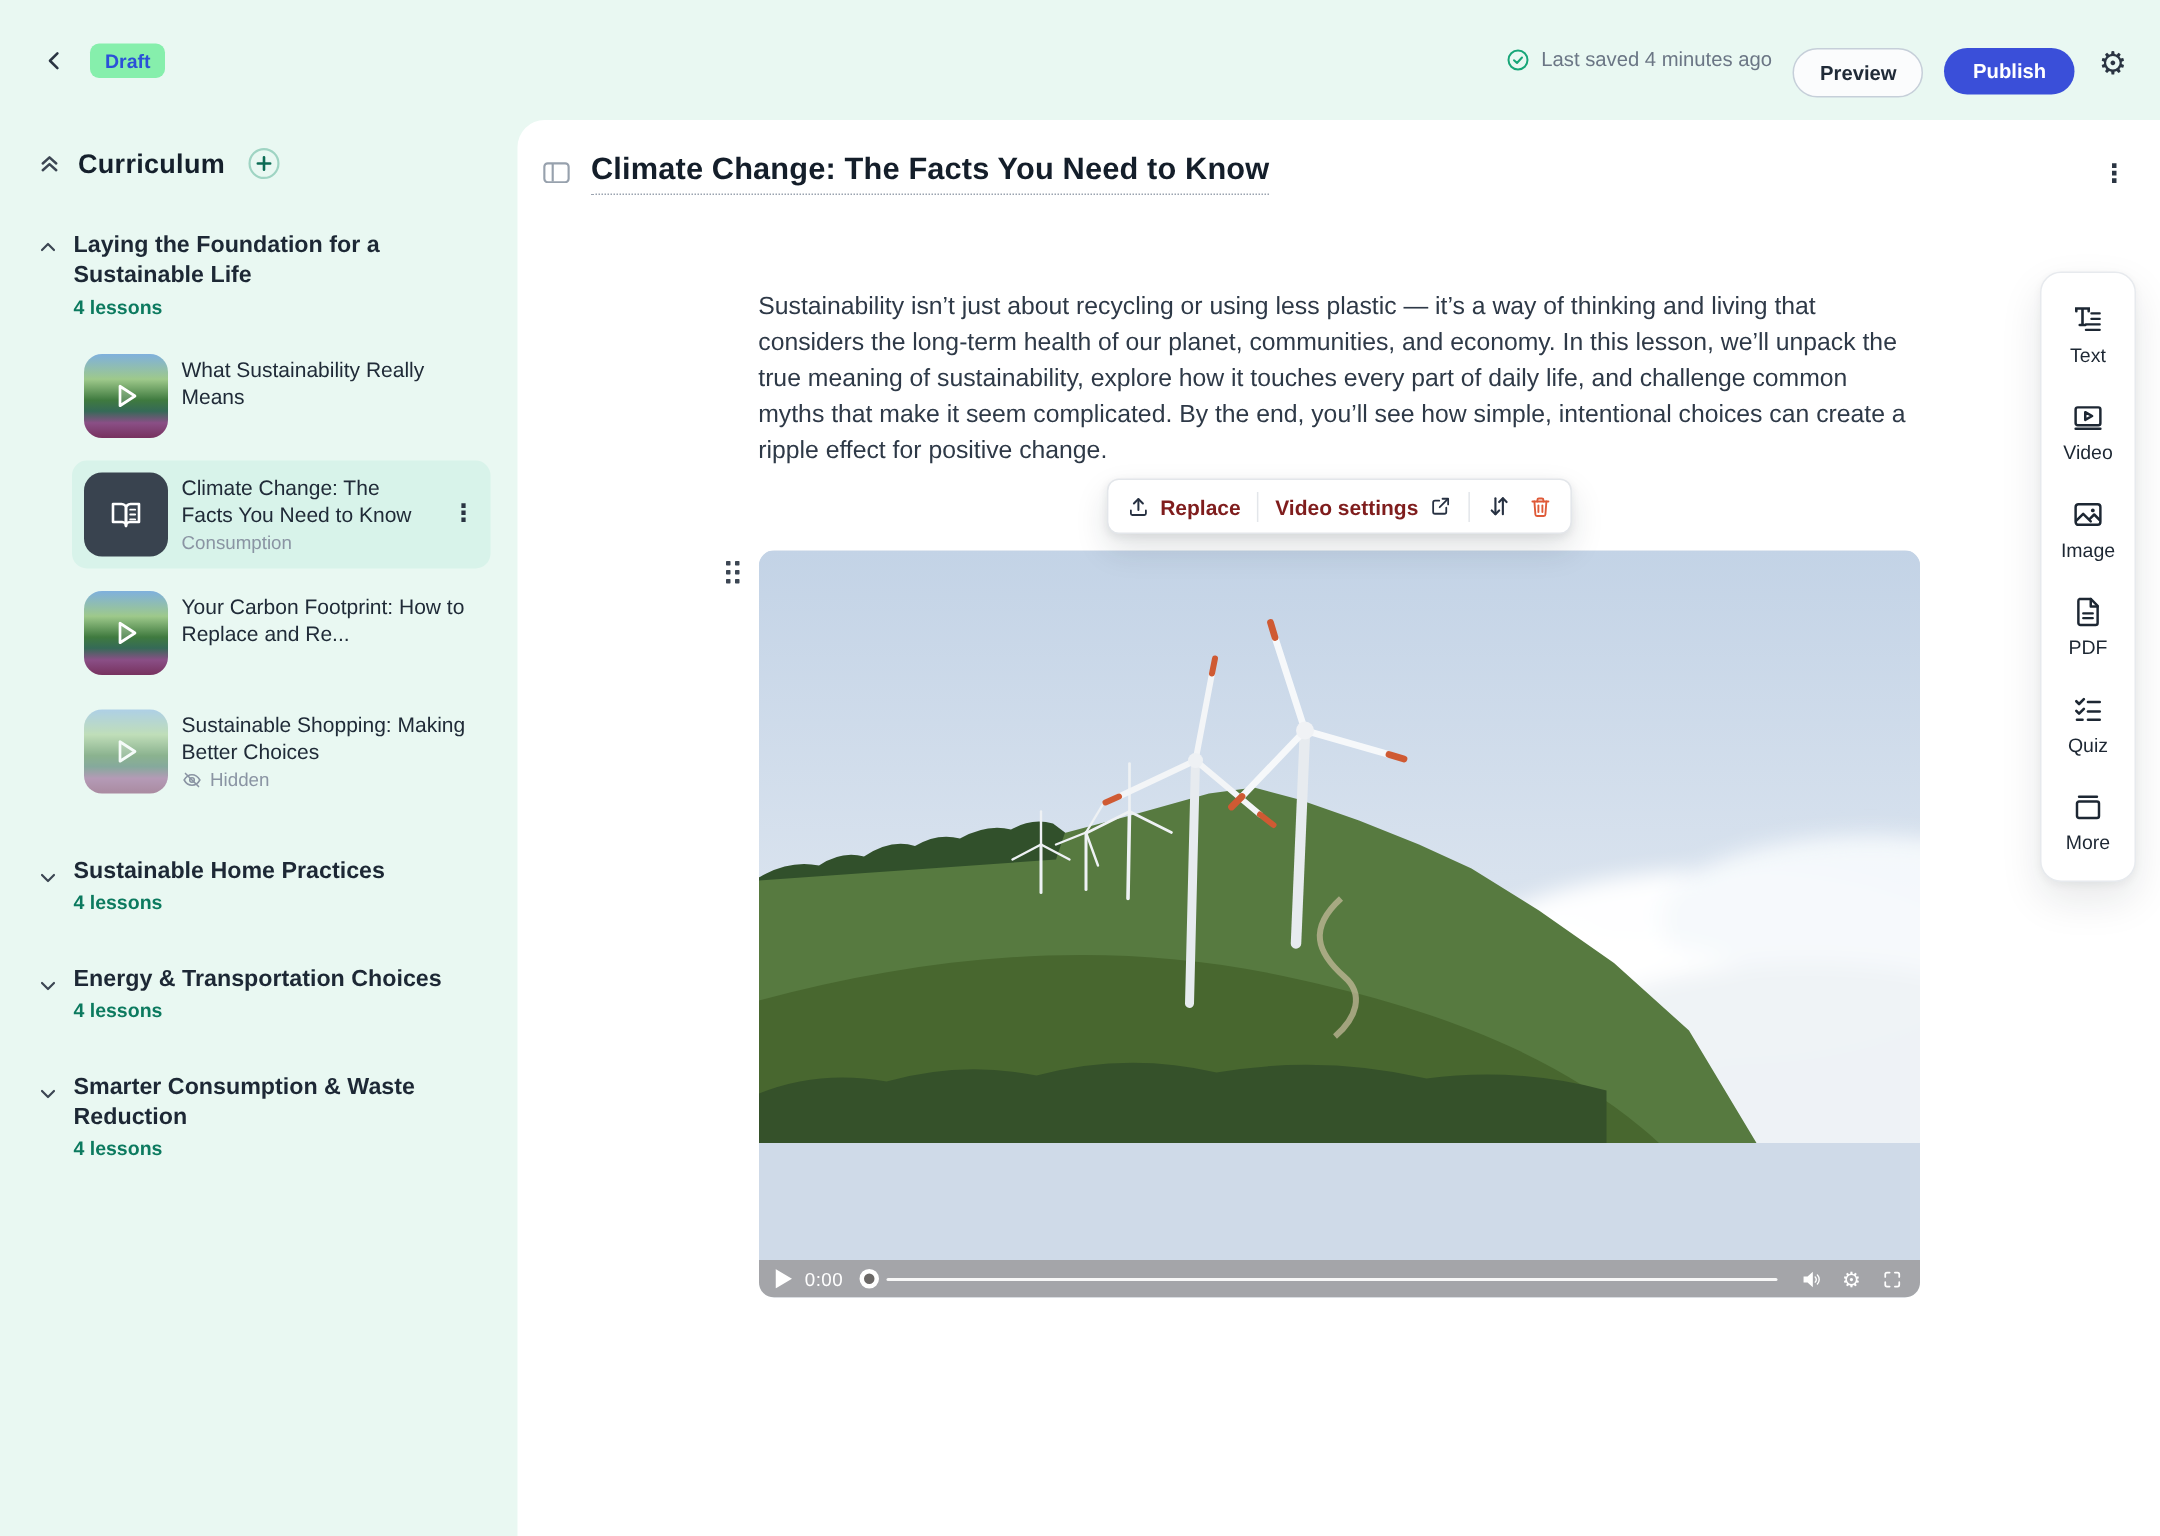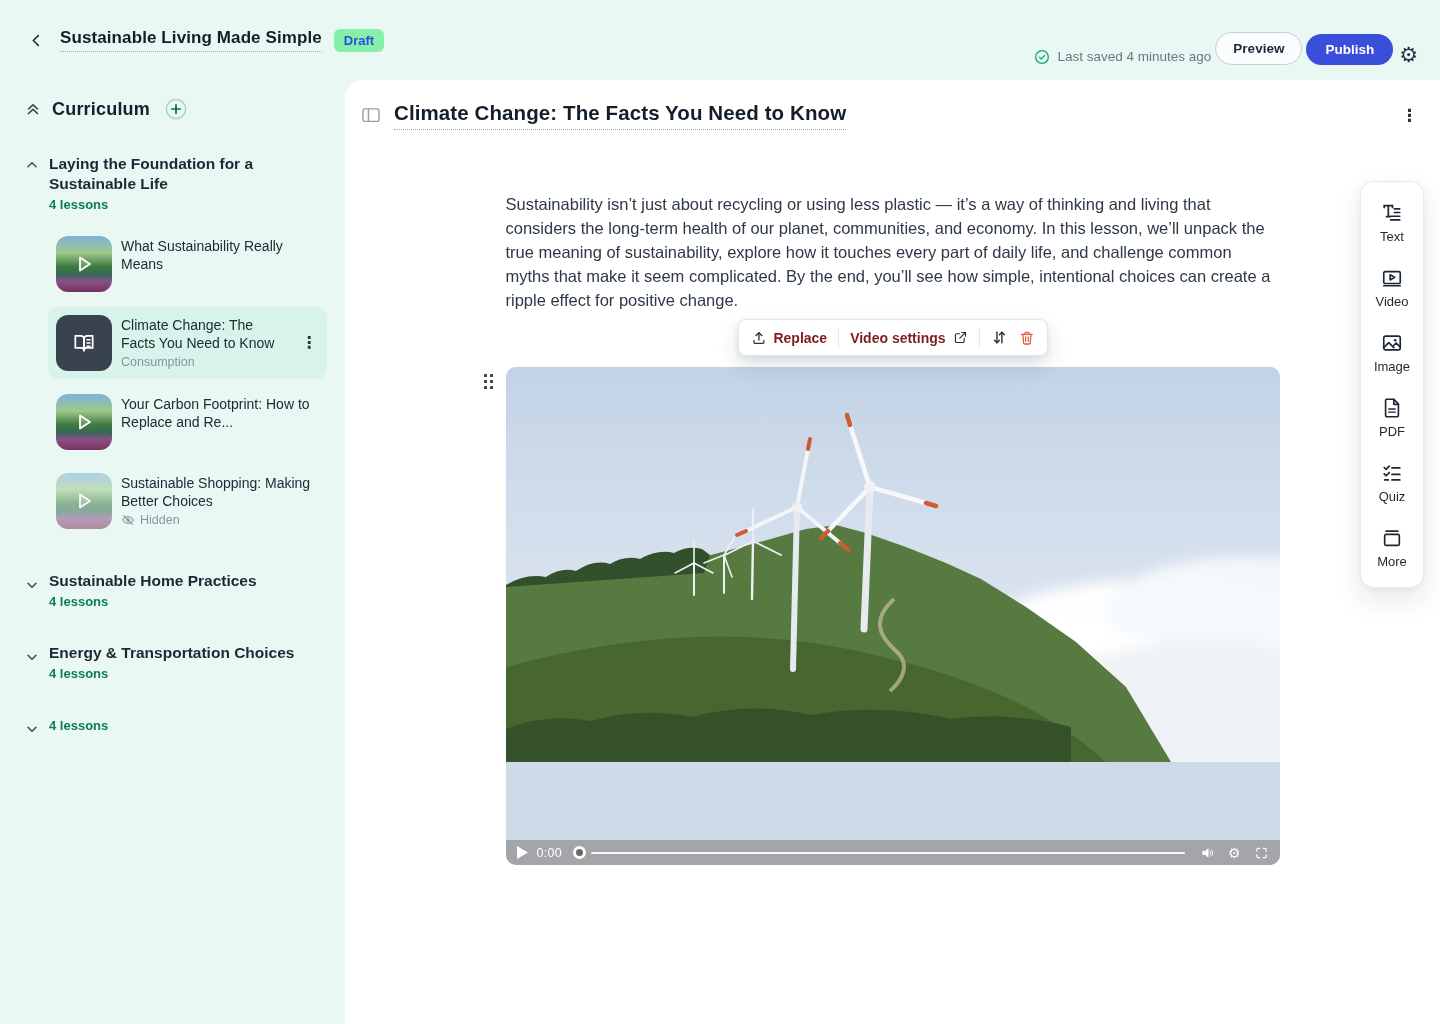--- a/index.html
+++ b/index.html
@@ -6,21 +6,21 @@
   html,body { width:1440px; height:1024px; }
   body { font-family:"Liberation Sans","DejaVu Sans",sans-serif; background:#e9f8f2; color:#1c2633; overflow:hidden; }
   .app { position:relative; width:1440px; height:1024px; background:#e9f8f2; }
 
   
   .header { position:absolute; top:0; left:0; width:100%; height:80px; display:flex; align-items:center; padding:0 22px 0 24px; }
   .hdr-left { display:flex; align-items:center; gap:12px; }
   .back-btn { width:24px; height:24px; display:flex; align-items:center; justify-content:center; cursor:pointer; color:#2a3442; }
   .course-title { font-size:17px; font-weight:700; color:#141e2a; border-bottom:1.5px dotted #a4adb8; padding-bottom:3px; letter-spacing:.1px; }
   .badge { background:#86efac; color:#2b50d8; font-size:13px; font-weight:600; padding:4px 10px; border-radius:6px; }
-  .hdr-right { margin-left:auto; display:flex; align-items:flex-end; gap:4px;margin-top:16px; }
+  .hdr-right { margin-left:auto; display:flex; align-items:flex-start; gap:14px;margin-top:16px; }
   .saved { display:flex; align-items:center; gap:8px; color:#6b7685; font-size:13.5px; }
   .btn { border-radius:17px; font-size:13.5px; font-weight:600; padding:8px 17px; cursor:pointer; border:none; font-family:inherit; }
   .btn-preview { background:#fbfcfd; border:1px solid #c6cfd9; color:#202b38; }
   .btn-publish { background:#3a4fd9; color:#fff; padding:8px 19px; }
   .gear { font-size:21px; color:#2a3442; line-height:1; cursor:pointer; margin-left:2px; }
 
   
   .sidebar { position:absolute; top:80px; left:0; width:373px; bottom:0; padding:18px 16px 0 0; overflow:hidden; }
   .curr-head { display:flex; align-items:center; padding-left:24px; gap:10px; }
   .collapse-all { width:18px; height:18px; color:#3c4653; cursor:pointer; }
@@ -88,21 +88,20 @@
 
 <div class="app">
 
   <div class="header">
     <div class="hdr-left">
       <span class="back-btn">
         <svg viewBox="0 0 24 24" width="17" height="17" fill="none" stroke="currentColor" stroke-width="2.4" stroke-linecap="round" stroke-linejoin="round">
             <polyline points="14.5 5 7.5 12 14.5 19"></polyline>
           </svg>
       </span>
-      <span class="course-title">Sustainable Living Made Simple</span>
       <span class="badge">Draft</span>
     </div>
     <div class="hdr-right">
       <span class="saved">
         <svg width="16" height="16" viewBox="0 0 24 24" fill="none" stroke="#17a678" stroke-width="2" stroke-linecap="round" stroke-linejoin="round">
             <circle cx="12" cy="12" r="9.5"></circle>
             <polyline points="8 12.2 11 15 16 9.5"></polyline>
           </svg>
         <span>Last saved 4 minutes ago</span>
       </span>
@@ -237,20 +236,21 @@
     </div>
 
     <div class="section">
       <div class="section-head">
         <span class="sec-chev down">
           <svg viewBox="0 0 24 24" fill="none" stroke="currentColor" stroke-width="2.2" stroke-linecap="round" stroke-linejoin="round">
               <polyline points="6 9.5 12 15.5 18 9.5"></polyline>
             </svg>
         </span>
         <div>
+          <div class="sec-title">Smarter Consumption &amp; Waste Reduction</div>
           <div class="sec-count">4 lessons</div>
         </div>
       </div>
     </div>
   </div>
 
   <div class="main-card">
     <div class="title-row">
       <span class="panel-toggle">
         <svg viewBox="0 0 20 16" fill="none" stroke="currentColor" stroke-width="1.6">

